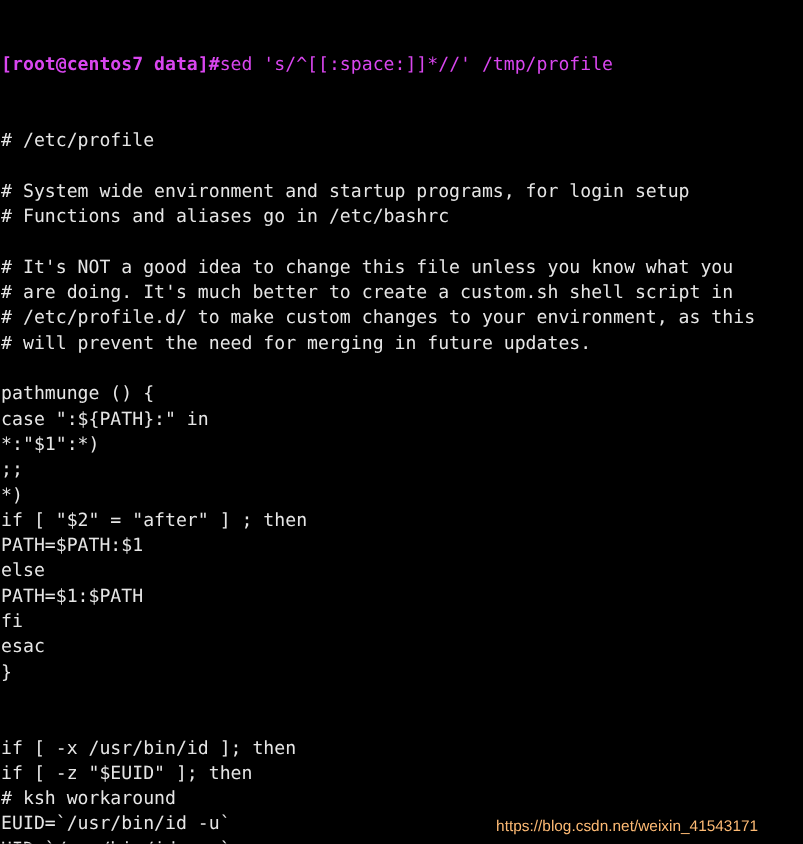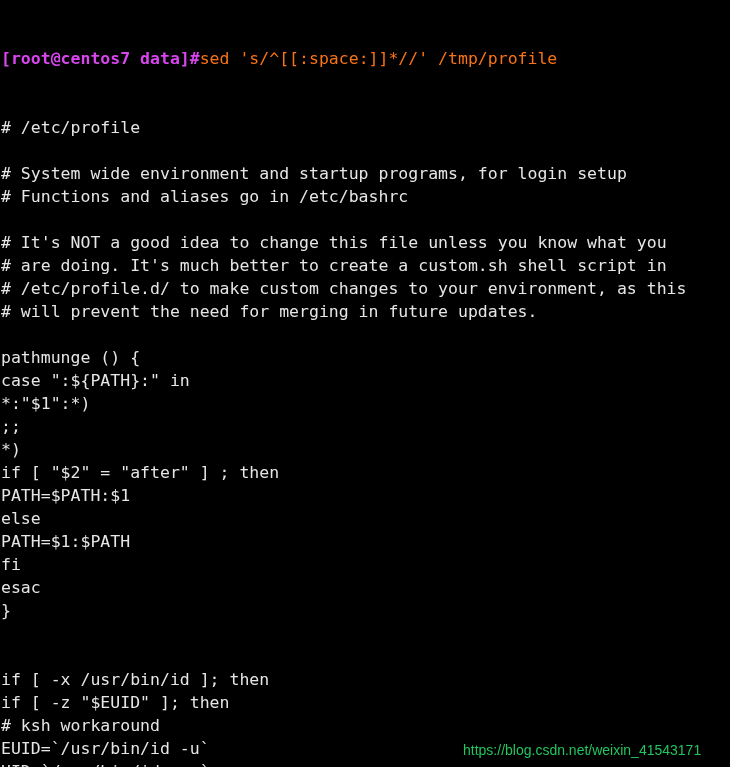--- a/index.html
+++ b/index.html
@@ -42,35 +42,34 @@
   .line.blank {
     color: transparent;
   }
 
   .prompt {
     color: #d946ef;
     font-weight: bold;
   }
 
   .cmd {
-    color: #f97316;
+    color: #d946ef;
     font-weight: normal;
   }
 
   #watermark {
     position: absolute;
     left: 451px;
     top: 741px;
-    color: #22c55e;
+    color: #fdba74;
     font-family: "Liberation Sans", "DejaVu Sans", sans-serif;
     font-size: 14px;
     line-height: 18px;
     white-space: pre;
     letter-spacing: 0px;
-    margin-left: 12px;
   }
 </style>
 </head>
 <body>
 
 <div id="terminal">
 
   <div id="terminal-output">
     <div class="line"><span class="prompt">[root@centos7 data]#</span><span class="cmd">sed 's/^[[:space:]]*//' /tmp/profile</span></div>
     <div id="output-lines"><div class="line"># /etc/profile</div><div class="line blank">&nbsp;</div><div class="line"># System wide environment and startup programs, for login setup</div><div class="line"># Functions and aliases go in /etc/bashrc</div><div class="line blank">&nbsp;</div><div class="line"># It's NOT a good idea to change this file unless you know what you</div><div class="line"># are doing. It's much better to create a custom.sh shell script in</div><div class="line"># /etc/profile.d/ to make custom changes to your environment, as this</div><div class="line"># will prevent the need for merging in future updates.</div><div class="line blank">&nbsp;</div><div class="line">pathmunge () {</div><div class="line">case ":${PATH}:" in</div><div class="line">*:"$1":*)</div><div class="line">;;</div><div class="line">*)</div><div class="line">if [ "$2" = "after" ] ; then</div><div class="line">PATH=$PATH:$1</div><div class="line">else</div><div class="line">PATH=$1:$PATH</div><div class="line">fi</div><div class="line">esac</div><div class="line">}</div><div class="line blank">&nbsp;</div><div class="line blank">&nbsp;</div><div class="line">if [ -x /usr/bin/id ]; then</div><div class="line">if [ -z "$EUID" ]; then</div><div class="line"># ksh workaround</div><div class="line">EUID=`/usr/bin/id -u`</div><div class="line">UID=`/usr/bin/id -ru`</div></div>

